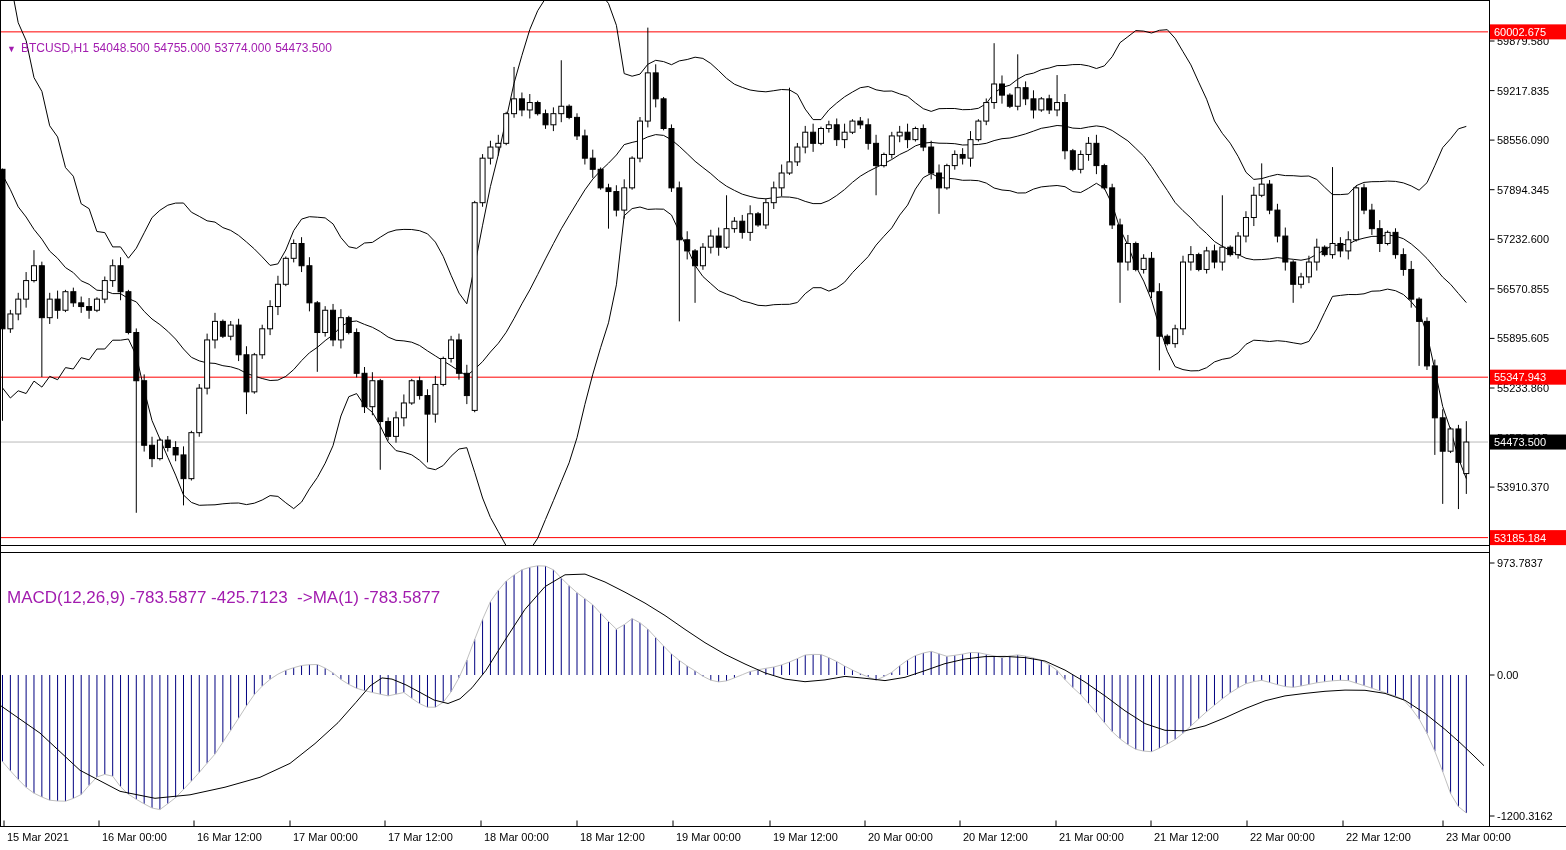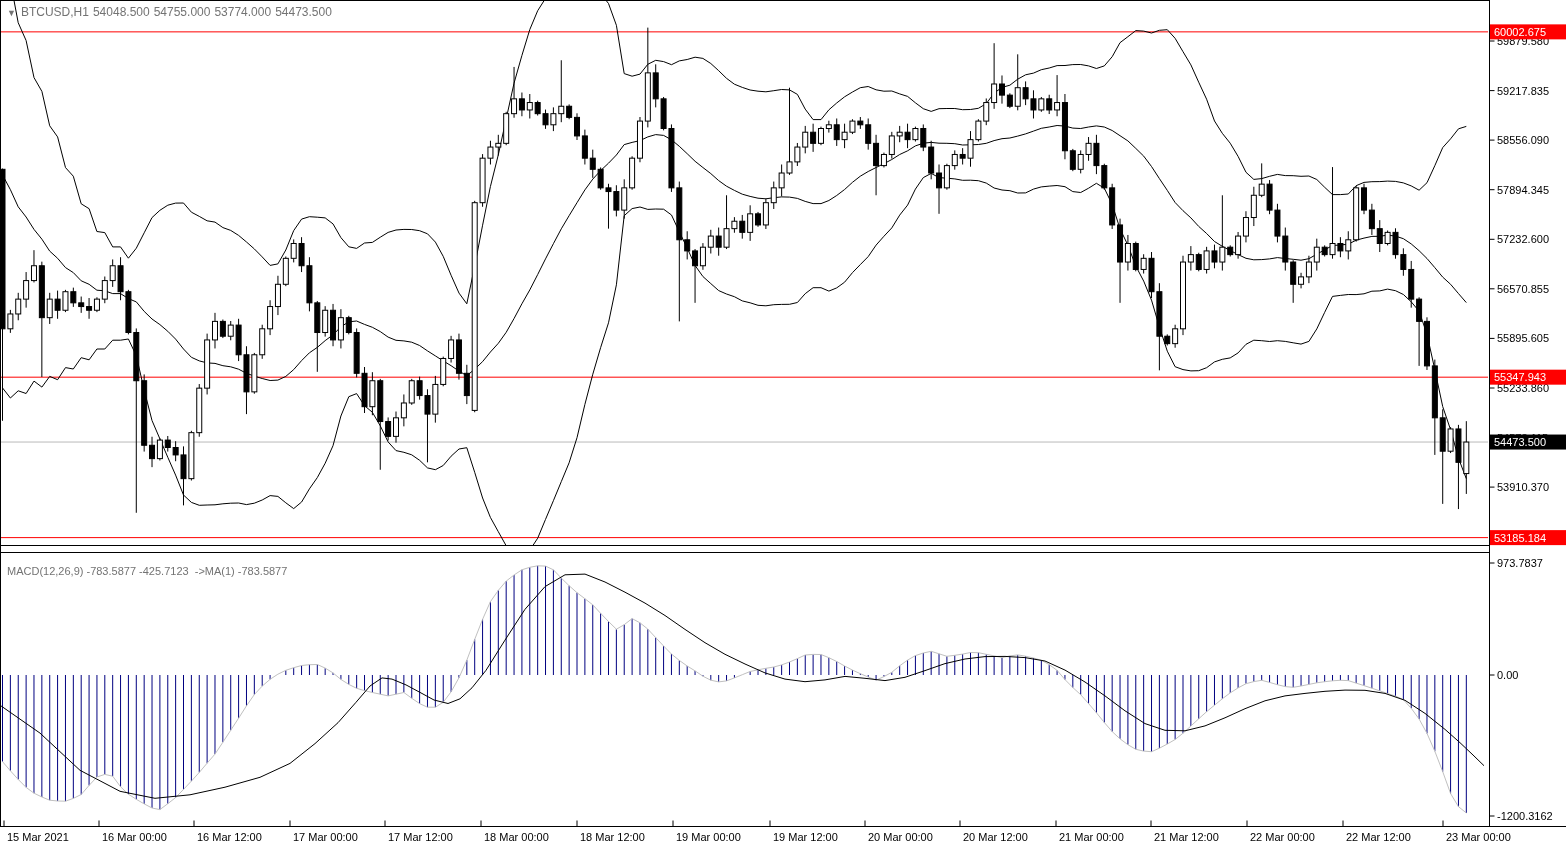--- a/index.html
+++ b/index.html
@@ -1,23 +1,23 @@
 <!DOCTYPE html>
 <html><head>
 <meta charset="utf-8">
 <style>
   html,body{margin:0;padding:0;background:#ffffff;}
   #app{position:relative;width:1566px;height:850px;background:#fff;overflow:hidden;
        font-family:"Liberation Sans","DejaVu Sans",sans-serif;}
   #chart-svg{position:absolute;left:0;top:0;}
-  .overlay{position:absolute;color:#737373;white-space:pre;}
+  .overlay{position:absolute;color:#a21caf;white-space:pre;margin-top:36px;}
   #ohlc-header{left:7px;top:5px;font-size:12px;}
   #ohlc-header .tri{font-size:9px;margin-right:5px;}
   #ohlc-header span{margin-right:4px;}
-  #macd-header{left:7px;top:565px;font-size:11px;}
+  #macd-header{left:7px;top:552px;font-size:17px;}
 </style>
 </head>
 <body>
 
 <div id="app">
   <svg id="chart-svg" width="1566" height="850">
       <rect x="0" y="0" width="1566" height="850" fill="#fff"></rect>
       <defs>
         <clipPath id="mainclip">
           <rect x="1" y="1" width="1487" height="544"></rect>

